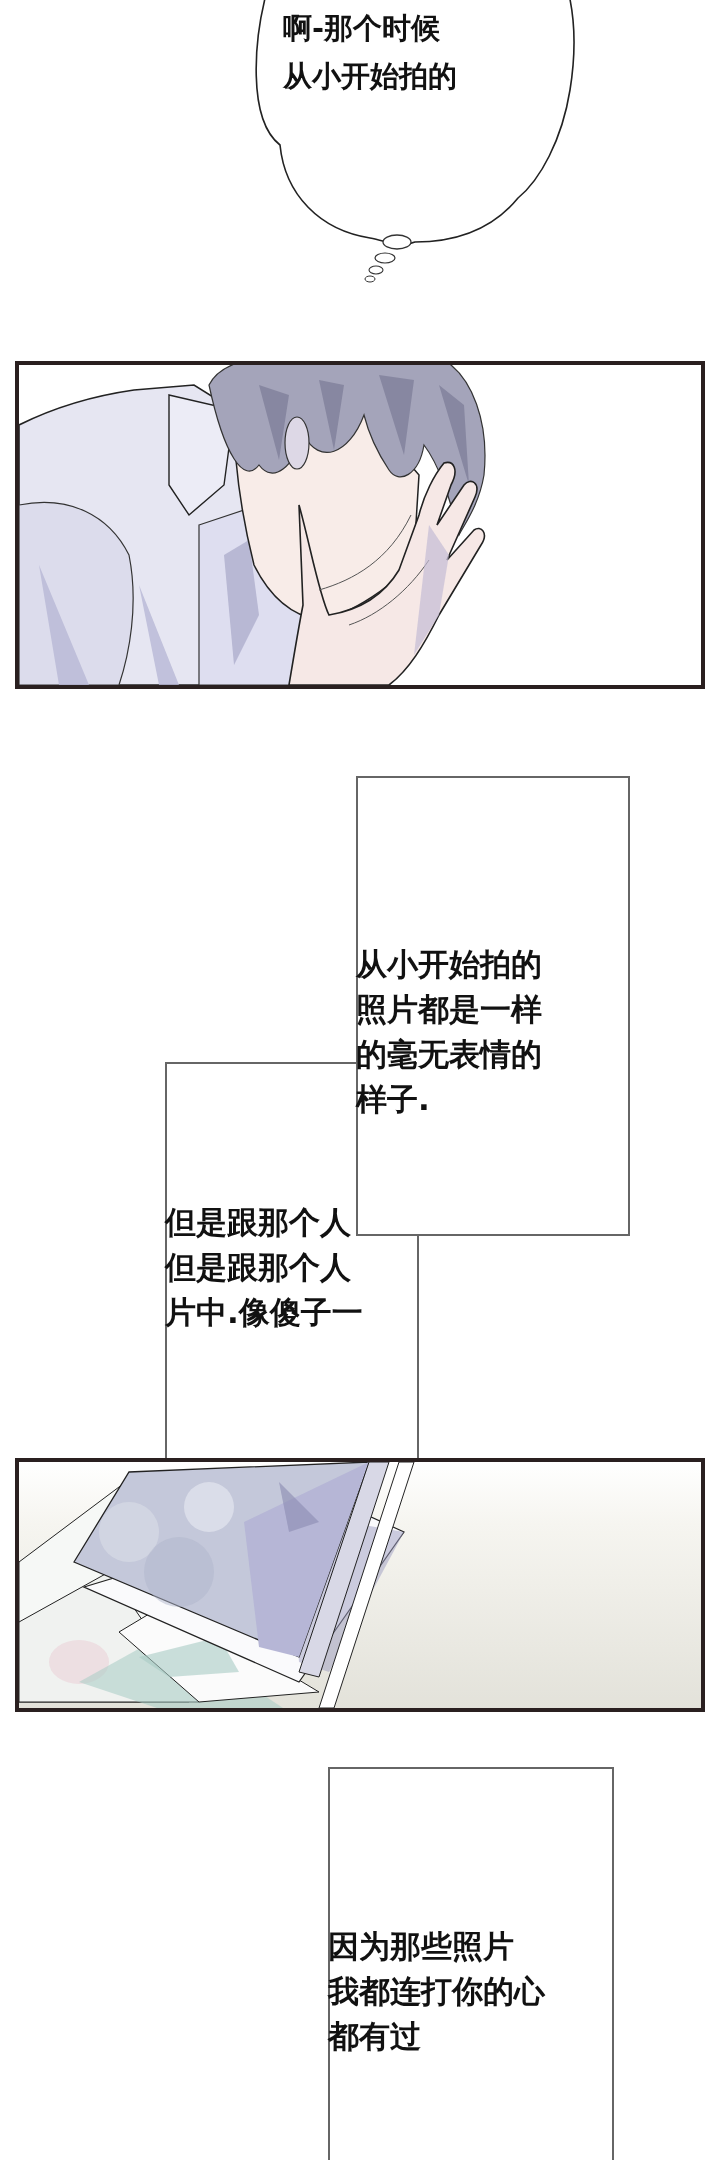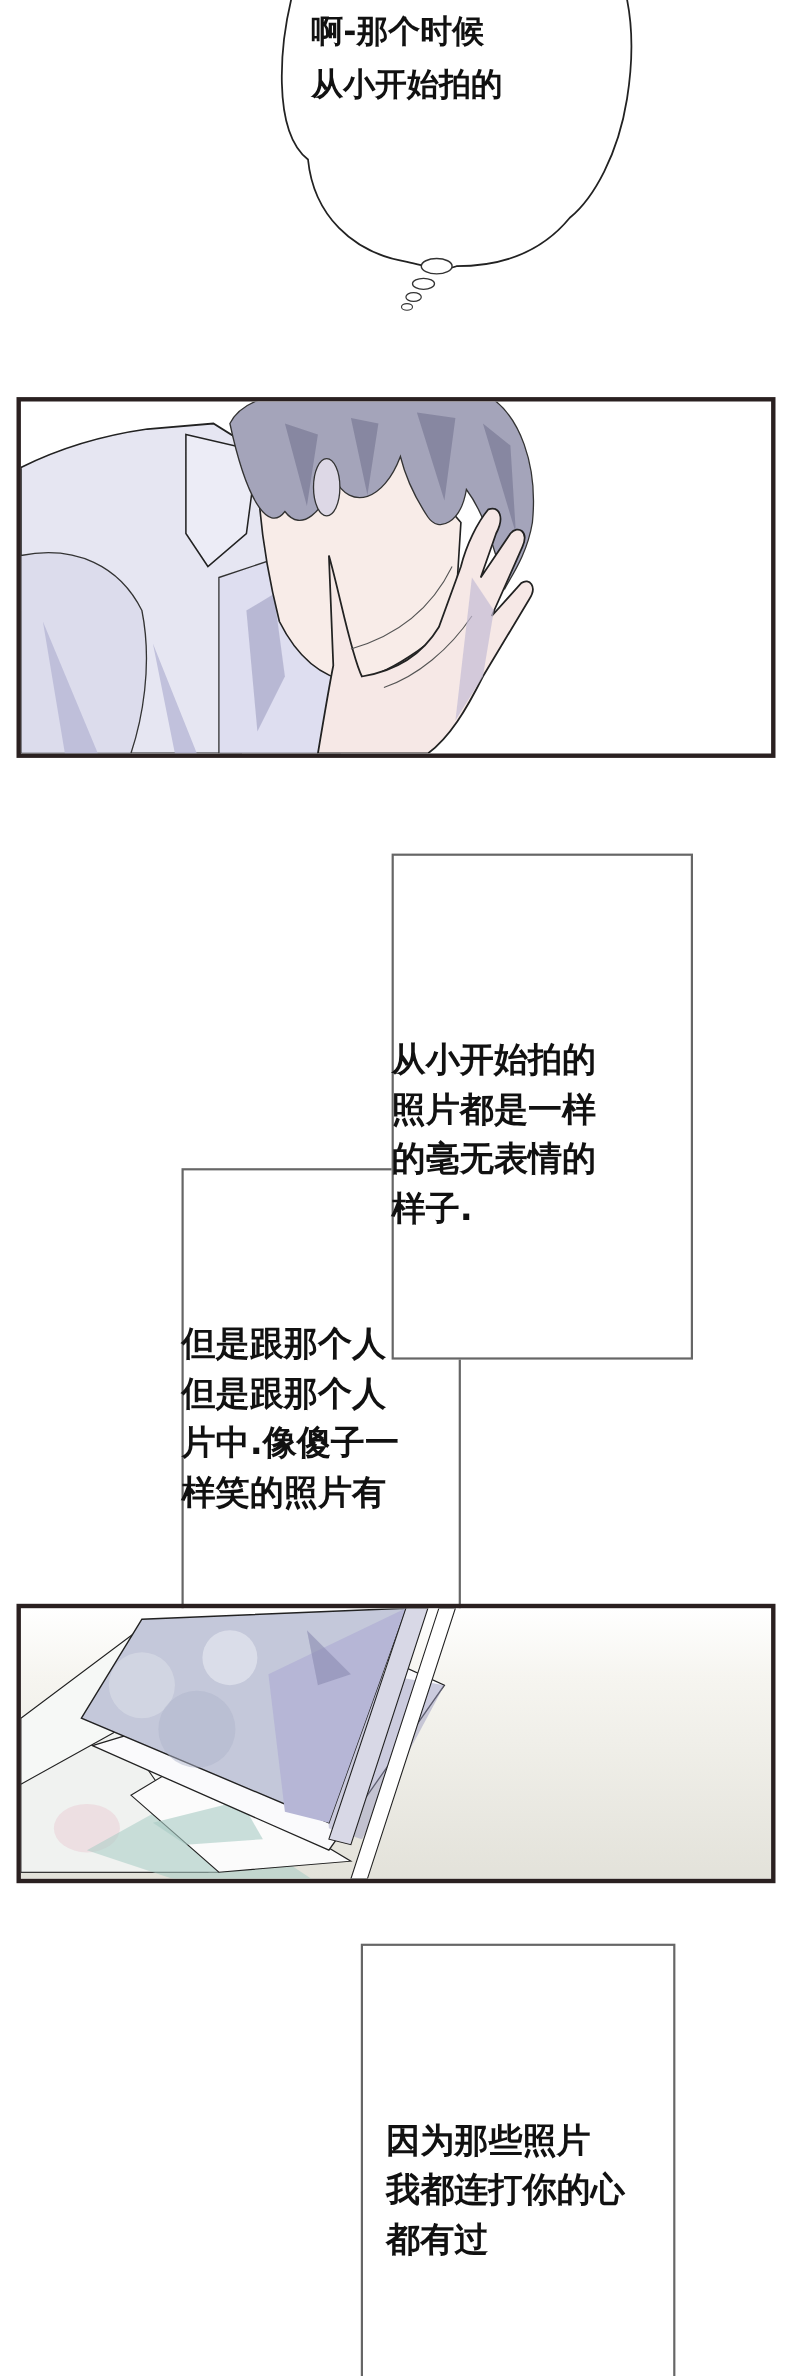--- a/index.html
+++ b/index.html
@@ -52,21 +52,20 @@
     <path d="M330,260 C360,250 390,225 410,195" fill="none" stroke="#555" stroke-width="1"></path>
     <path d="M410,160 L430,190 L420,250 L395,290 Z" fill="#c4bcd4" opacity="0.7"></path>
   </svg>
 </div>
 
 <div class="caption" style="left:165px;top:1062px;width:254px;height:455px;"></div>
 <div class="abs txt box-text" style="left:165px;top:1200px;width:254px;">
   <div>但是跟那个人</div>
   <div>但是跟那个人</div>
   <div>片中.像傻子一</div>
-  <div>样笑的照片有</div>
 </div>
 
 <div class="caption" style="left:356px;top:776px;width:274px;height:460px;"></div>
 <div class="abs txt box-text" style="left:356px;top:942px;width:300px;">
   <div>从小开始拍的</div>
   <div>照片都是一样</div>
   <div>的毫无表情的</div>
   <div>样子.</div>
 </div>
 
@@ -89,17 +88,17 @@
     <circle cx="160" cy="110" r="35" fill="#b0b6cc" opacity="0.5"></circle>
     <circle cx="190" cy="45" r="25" fill="#e0e2ec" opacity="0.8"></circle>
     <polygon points="260,20 300,60 270,70" fill="#8a8ab0" opacity="0.6"></polygon>
 
     <polygon points="350,0 370,0 300,215 280,210" fill="#d8d8e6" stroke="#222" stroke-width="1"></polygon>
     <polygon points="380,0 395,0 315,246 300,246" fill="#fff" stroke="#222" stroke-width="1"></polygon>
   </svg>
 </div>
 
 <div class="caption" style="left:328px;top:1767px;width:286px;height:400px;"></div>
-<div class="abs txt box-text" style="left:328px;top:1924px;width:292px;padding-left:23px;">
+<div class="abs txt box-text" style="left:328px;top:1924px;width:292px;">
   <div>因为那些照片</div>
   <div>我都连打你的心</div>
   <div>都有过</div>
 </div>
 
 </body></html>

